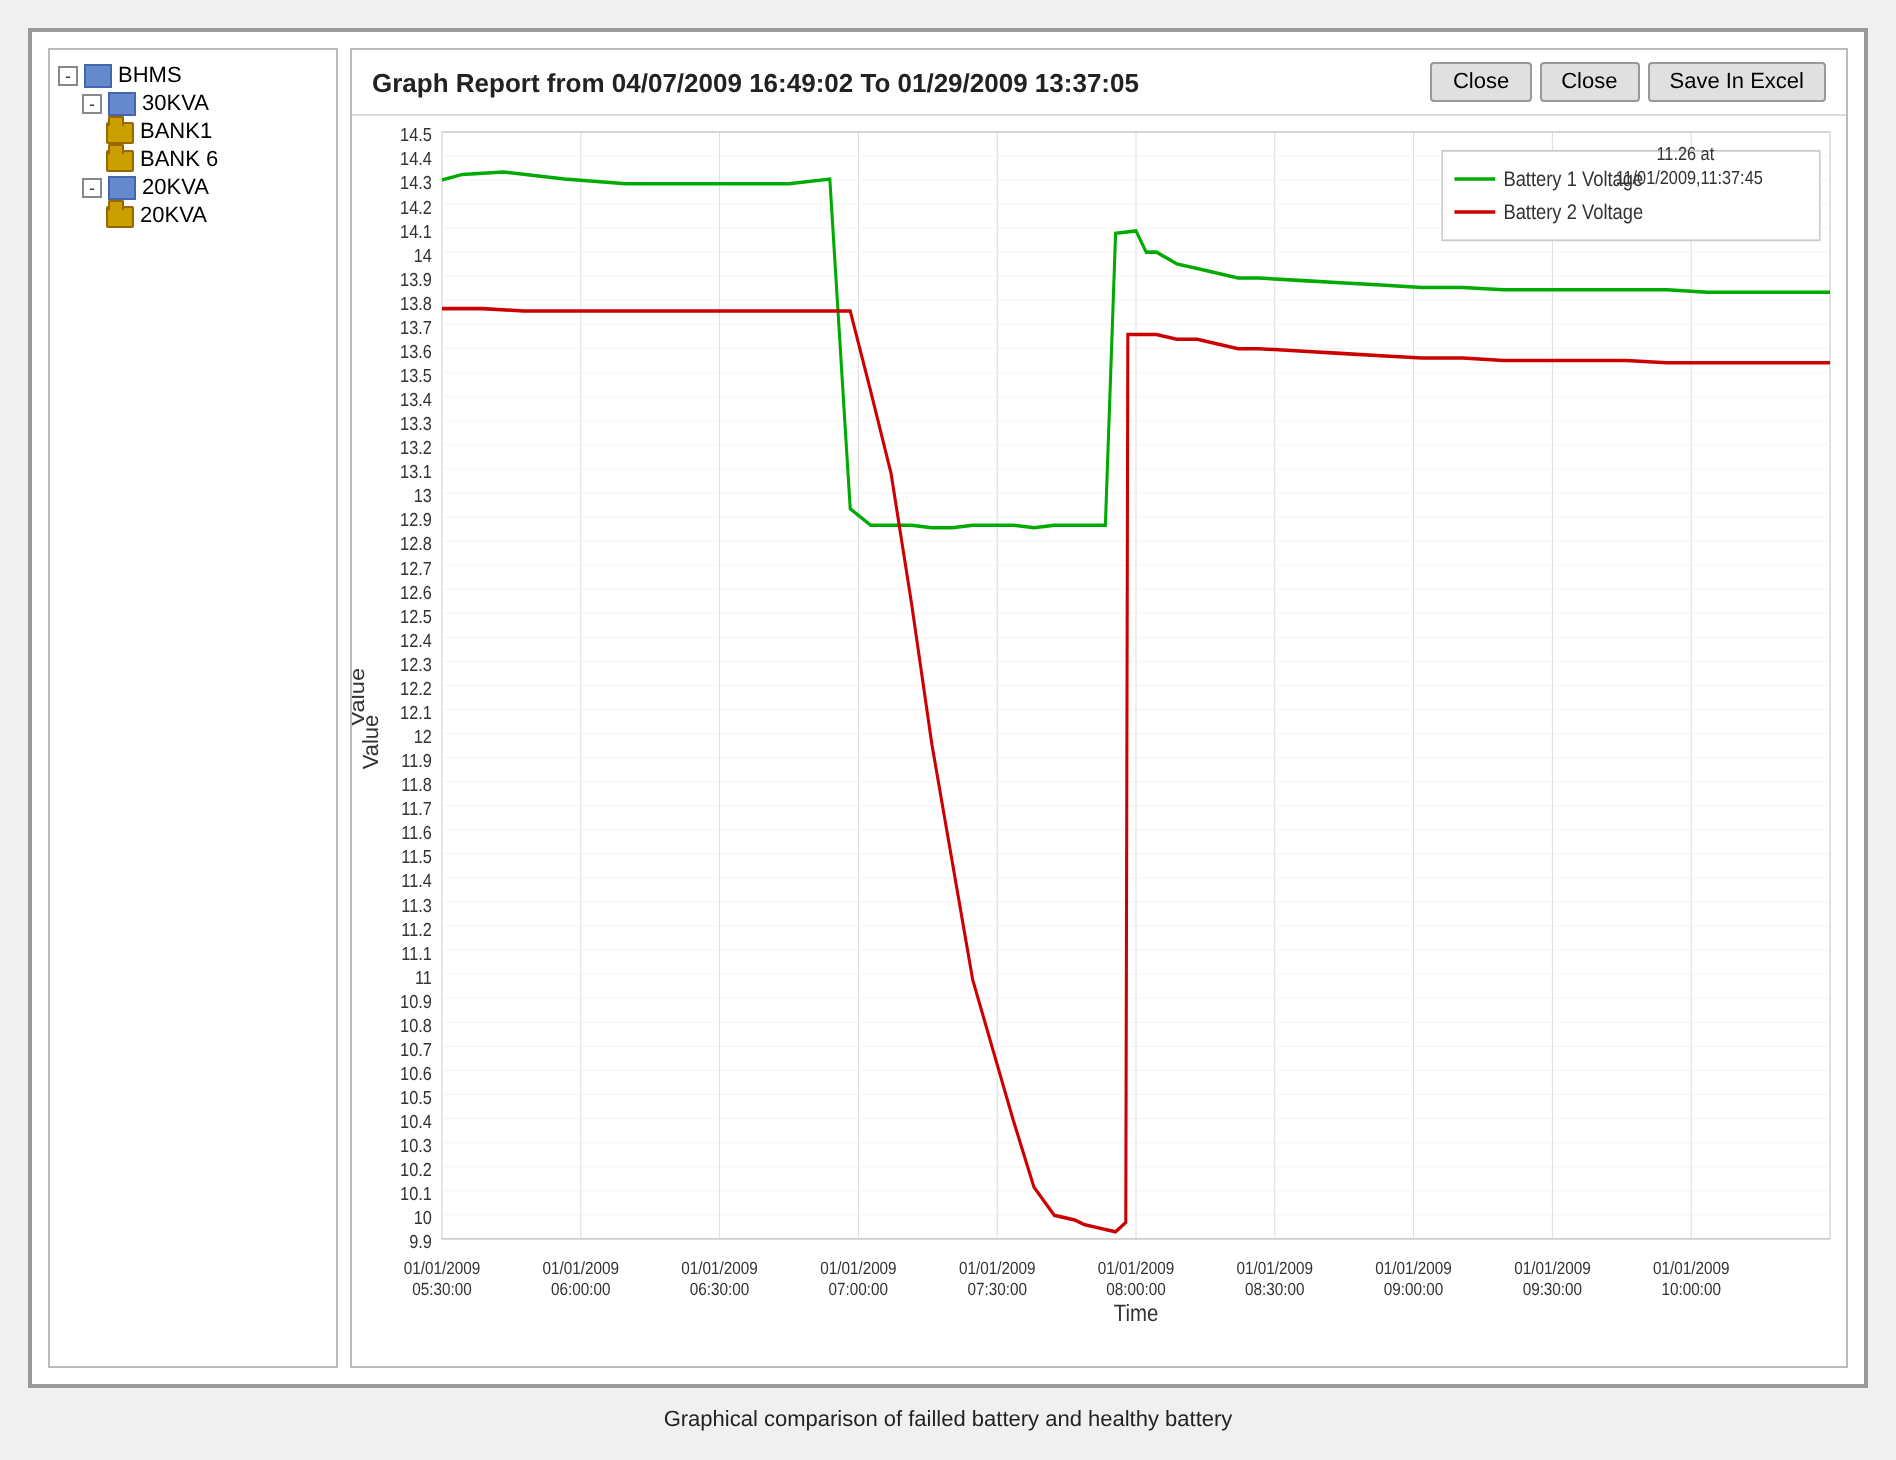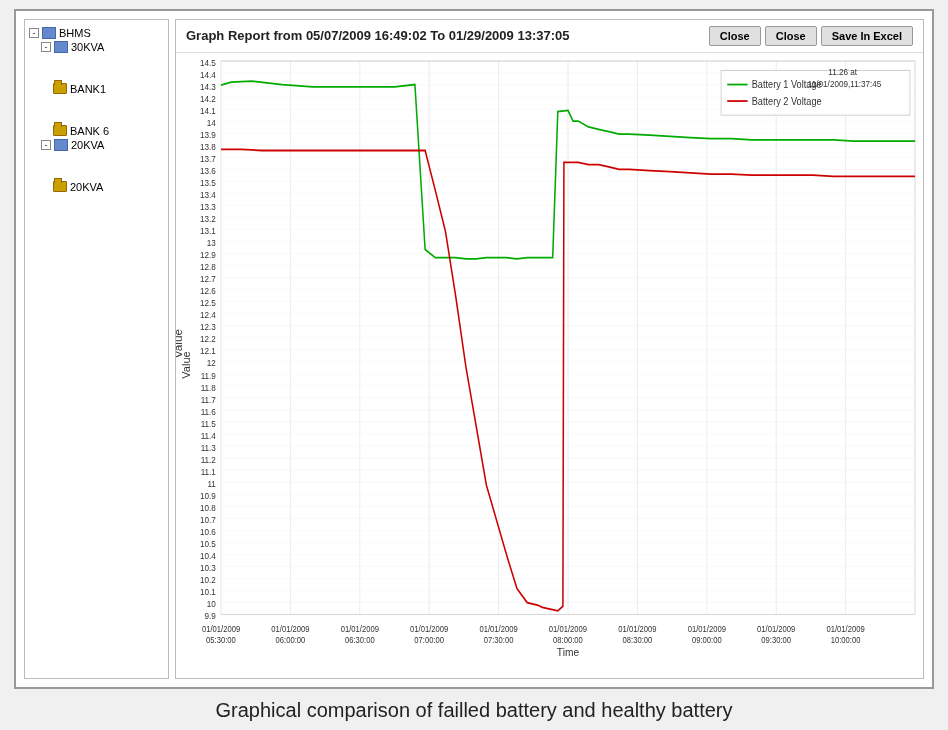--- a/index.html
+++ b/index.html
@@ -17,21 +17,21 @@
     .main-container {
       width: 920px;
       height: 680px;
       background: white;
       border: 2px solid #999;
       display: flex;
       flex-direction: column;
     }
     .caption {
       text-align: center;
-      font-size: 20px;
+      font-size: 11px;
       margin-top: 10px;
       color: #222;
     }
     .content-area {
       display: flex;
       flex: 1;
       padding: 8px;
       gap: 6px;
     }
     
@@ -44,21 +44,21 @@
       flex-shrink: 0;
     }
     .tree-item {
       display: flex;
       align-items: center;
       gap: 3px;
       padding: 1px 0;
       cursor: pointer;
     }
     .tree-item.indent1 { padding-left: 12px; }
-    .tree-item.indent2 { padding-left: 24px; margin-top: 28px; }
+    .tree-item.indent2 { padding-left: 24px; }
     .tree-icon-folder {
       width: 14px;
       height: 11px;
       background: #c8a000;
       border: 1px solid #996600;
       border-radius: 1px;
       display: inline-block;
       position: relative;
     }
     .tree-icon-folder::before {
@@ -117,21 +117,20 @@
       display: flex;
       gap: 4px;
     }
     .graph-btn {
       padding: 3px 10px;
       background: #e0e0e0;
       border: 1px solid #999;
       cursor: pointer;
       font-size: 11px;
       border-radius: 2px;
-      font-weight: bold;
     }
     .graph-area {
       flex: 1;
       position: relative;
       padding: 8px 8px 40px 45px;
       overflow: hidden;
     }
     svg.chart {
       width: 100%;
       height: 100%;
@@ -185,21 +184,21 @@
       </div>
 
       <div class="tree-item indent2">
         <span class="tree-icon-folder"></span>
         <span>20KVA</span>
       </div>
     </div>
 
     <div class="graph-panel">
       <div class="graph-header">
-        <span class="graph-title">Graph Report from 05/07/2009 16:49:02 To 01/29/2009 13:37:05</span>
+        <span class="graph-title">Graph Report from 04/07/2009 16:49:02 To 01/29/2009 13:37:05</span>
         <div class="graph-buttons">
           <button class="graph-btn">Close</button>
           <button class="graph-btn">Close</button>
           <button class="graph-btn">Save In Excel</button>
         </div>
       </div>
       <div class="graph-area">
         <span class="y-axis-label" style="position:absolute;left:4px;top:50%;font-size:11px;writing-mode:vertical-rl;transform:rotate(180deg) translateY(50%);">Value</span>
         
         <svg class="chart" viewBox="0 0 680 490" preserveAspectRatio="none">

